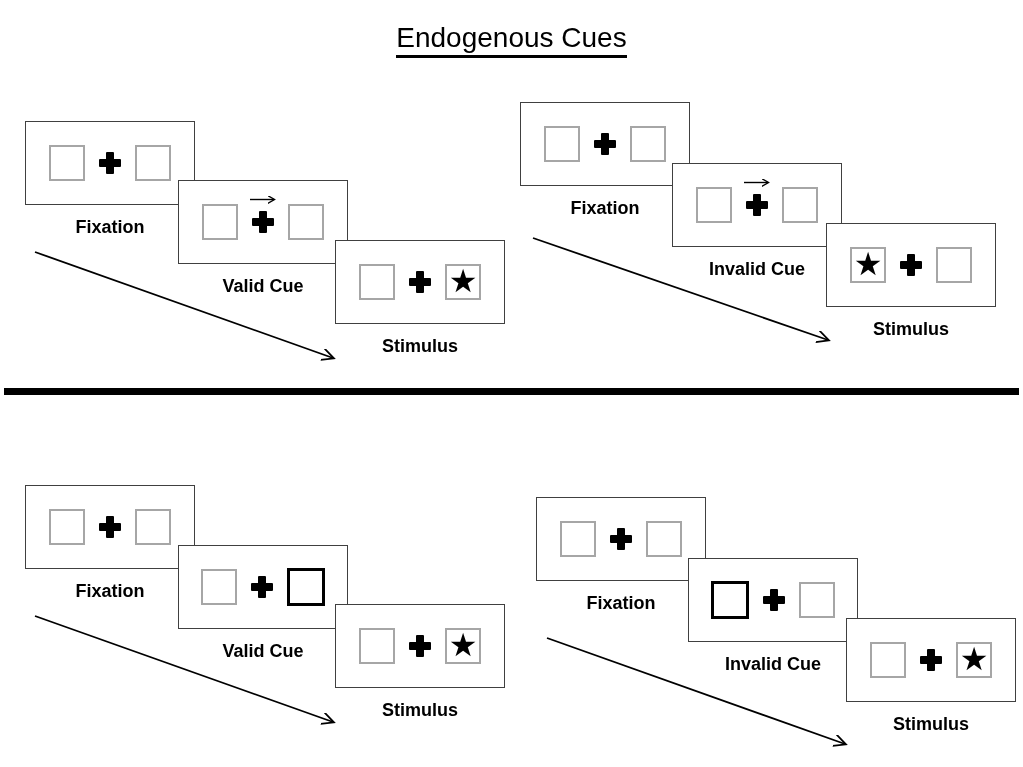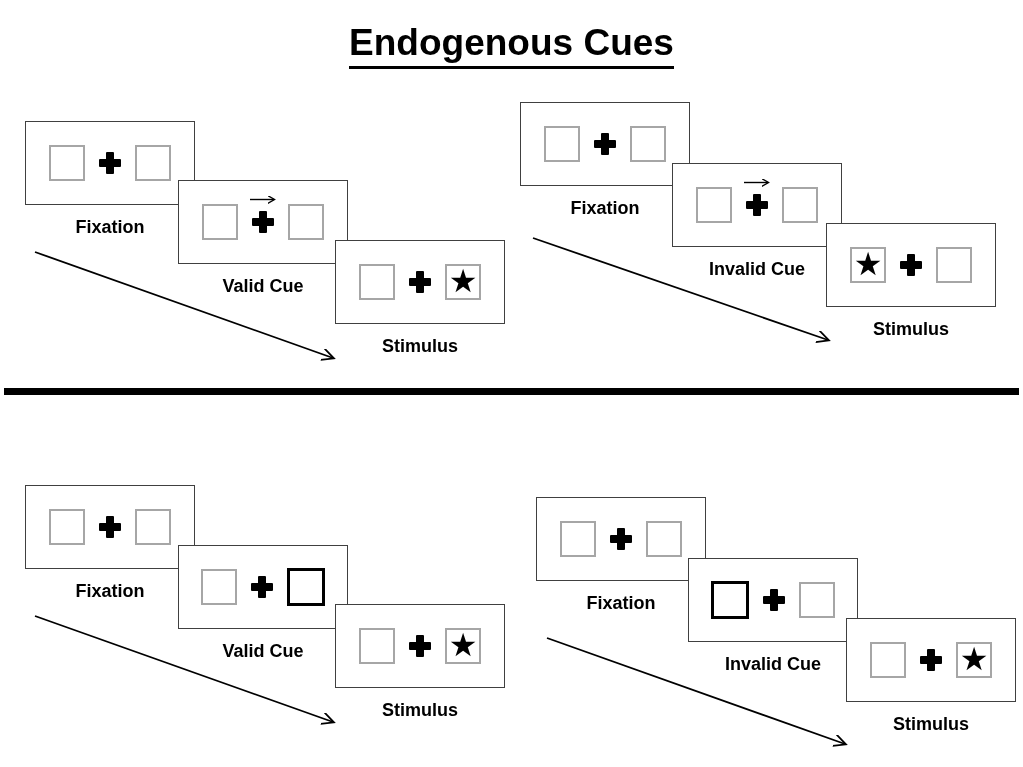--- a/index.html
+++ b/index.html
@@ -2,21 +2,21 @@
 <html><head>
 <meta charset="utf-8">
 <style>
   html,body{margin:0;padding:0;background:#fff;}
   #stage{
     position:relative;width:1023px;height:767px;background:#fff;overflow:hidden;
     font-family:"Liberation Sans","DejaVu Sans",sans-serif;color:#000;
   }
   .section-title{position:absolute;left:0;width:100%;text-align:center;}
   .section-title span{
-    display:inline-block;font-weight:bold;font-size:37px;
+    display:inline-block;font-weight:normal;font-size:28px;
     border-bottom:3px solid #000;padding-bottom:1px;line-height:1.15;
   }
   .divider{position:absolute;left:4px;width:1015px;height:7px;background:#000;}
   .panel-wrap{position:absolute;}
   .panel{
     width:170px;height:84px;background:#fff;border:1px solid #404040;
     display:flex;align-items:center;justify-content:center;gap:14px;box-sizing:border-box;
   }
   .pbox{
     width:36px;height:36px;box-sizing:border-box;border:2px solid #a6a6a6;background:#fff;

